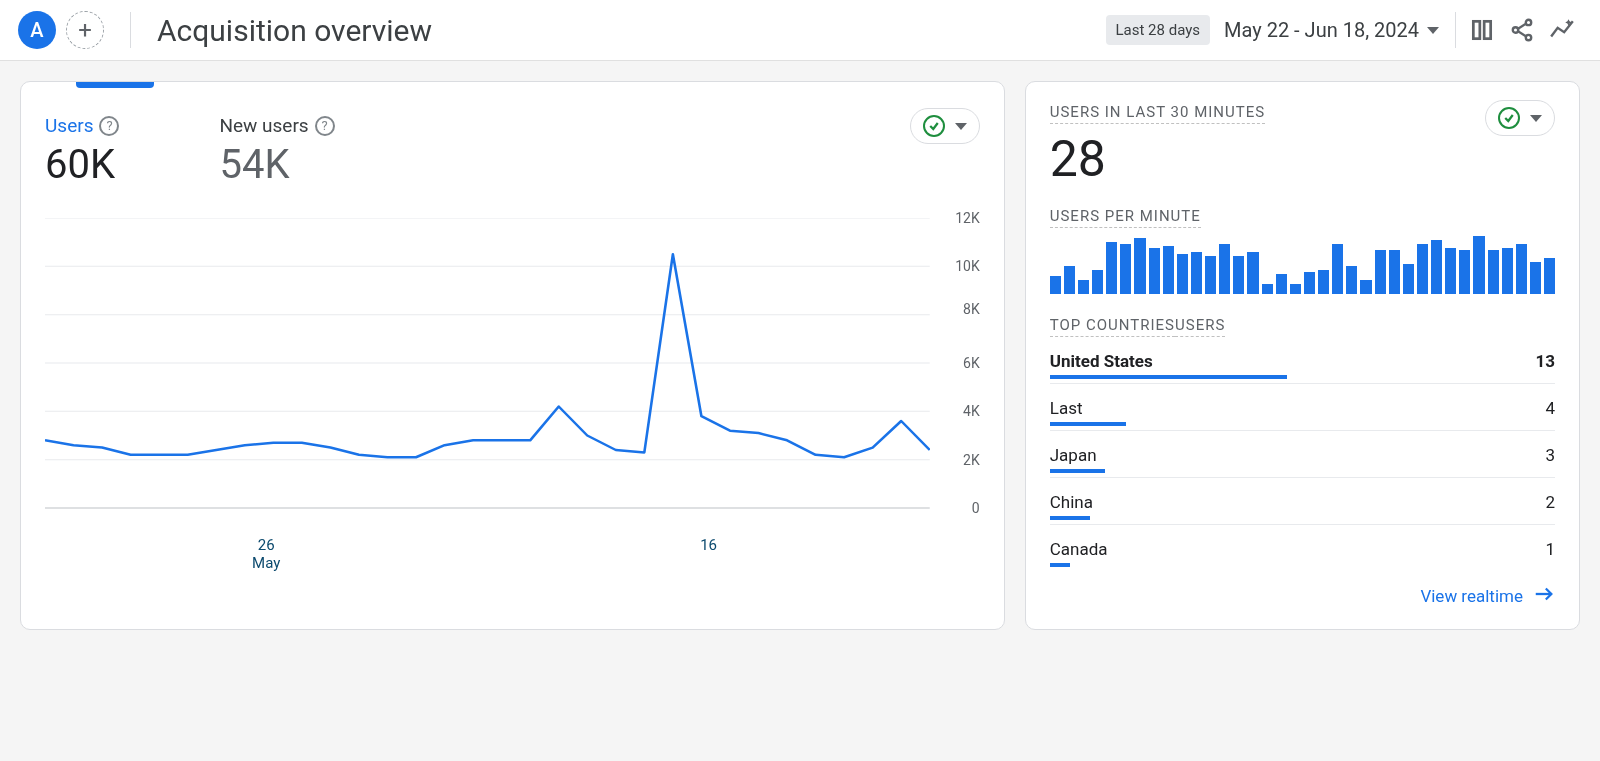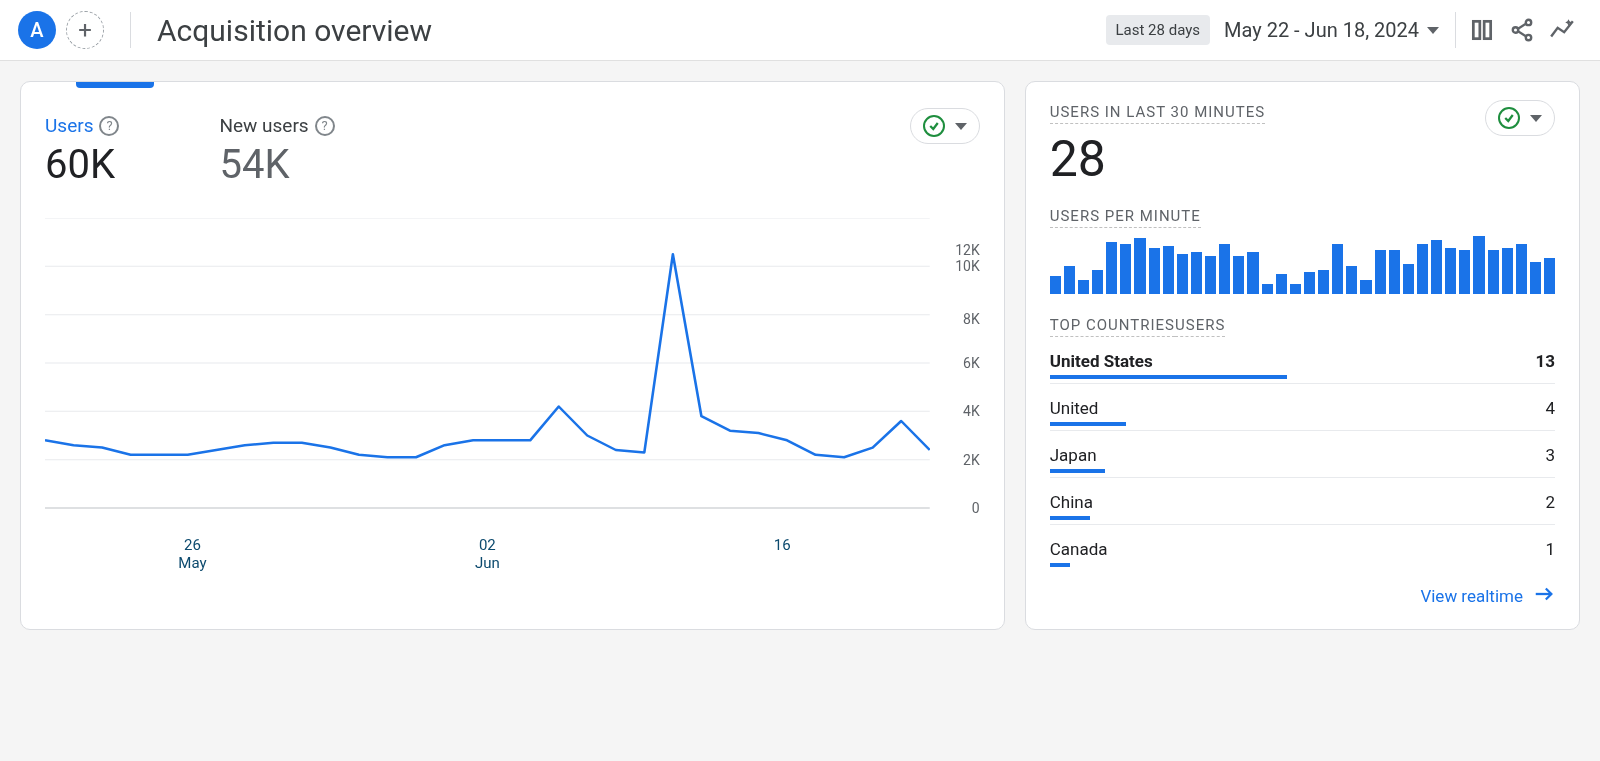--- a/index.html
+++ b/index.html
@@ -187,37 +187,33 @@
             <line x1="0" x2="860" y1="0" y2="0" stroke="#e8eaed" stroke-width="1"></line>
             <line x1="0" x2="860" y1="48.333333333333336" y2="48.333333333333336" stroke="#e8eaed" stroke-width="1"></line>
             <line x1="0" x2="860" y1="96.66666666666667" y2="96.66666666666667" stroke="#e8eaed" stroke-width="1"></line>
             <line x1="0" x2="860" y1="145" y2="145" stroke="#e8eaed" stroke-width="1"></line>
             <line x1="0" x2="860" y1="193.33333333333334" y2="193.33333333333334" stroke="#e8eaed" stroke-width="1"></line>
             <line x1="0" x2="860" y1="241.66666666666666" y2="241.66666666666666" stroke="#e8eaed" stroke-width="1"></line>
             <line x1="0" x2="860" y1="290" y2="290" stroke="#bdc1c6" stroke-width="1"></line>
             <path d="M0,222.33333333333331 L27.741935483870968,227.16666666666666 L55.483870967741936,229.58333333333331 L83.2258064516129,236.83333333333334 L110.96774193548387,236.83333333333334 L138.70967741935485,236.83333333333334 L166.4516129032258,232 L194.19354838709677,227.16666666666666 L221.93548387096774,224.75 L249.67741935483872,224.75 L277.4193548387097,229.58333333333331 L305.16129032258067,236.83333333333334 L332.9032258064516,239.25 L360.6451612903226,239.25 L388.38709677419354,227.16666666666666 L416.1290322580645,222.33333333333331 L443.8709677419355,222.33333333333331 L471.6129032258064,222.33333333333331 L499.35483870967744,188.5 L527.0967741935484,217.5 L554.8387096774194,232 L582.5806451612902,234.41666666666666 L610.3225806451613,36.25 L638.0645161290323,198.16666666666666 L665.8064516129032,212.66666666666669 L693.5483870967741,215.08333333333334 L721.2903225806452,222.33333333333331 L749.0322580645161,236.83333333333334 L776.7741935483871,239.25 L804.516129032258,229.58333333333331 L832.258064516129,203 L860,232 " fill="none" stroke="#1a73e8" stroke-width="2.5" stroke-linejoin="round"></path>
           </svg></div>
       <div class="yaxis" id="yaxis">
-          <span class="ylabel" style="top: 0px; margin-top: 32px;">12K</span>
+          <span class="ylabel" style="top: 0px;">12K</span>
           <span class="ylabel" style="top: 48.3333px;">10K</span>
-          <span class="ylabel" style="top: 101px;">8K</span>
+          <span class="ylabel" style="top: 91px;">8K</span>
           <span class="ylabel" style="top: 145px;">6K</span>
           <span class="ylabel" style="top: 193.333px;">4K</span>
           <span class="ylabel" style="top: 241.667px;">2K</span>
           <span class="ylabel" style="top: 290px;">0</span>
         </div>
     </div>
     <div class="xaxis" id="xaxis">
         <div>
           <span>26</span>
           <span>May</span>
-        </div>
-        <div>
-          <span>02</span>
-          <span>Jun</span>
         </div>
         <div>
           <span>16</span>
           <span></span>
         </div>
       </div>
   </div>
 
   <div class="card card-right">
     <div class="status-pill" style="top:18px">
@@ -278,21 +274,21 @@
     </div>
     <div id="countries">
         <div class="country-row" style="border-top: none; font-weight: bold;">
           <span>United States</span>
           <span>13</span>
         </div>
         <div class="country-bar-wrap">
           <div class="country-bar" style="width: 47%;"></div>
         </div>
         <div class="country-row">
-          <span>United</span>
+          <span>Last</span>
           <span>4</span>
         </div>
         <div class="country-bar-wrap">
           <div class="country-bar" style="width: 15%;"></div>
         </div>
         <div class="country-row">
           <span>Japan</span>
           <span>3</span>
         </div>
         <div class="country-bar-wrap">

